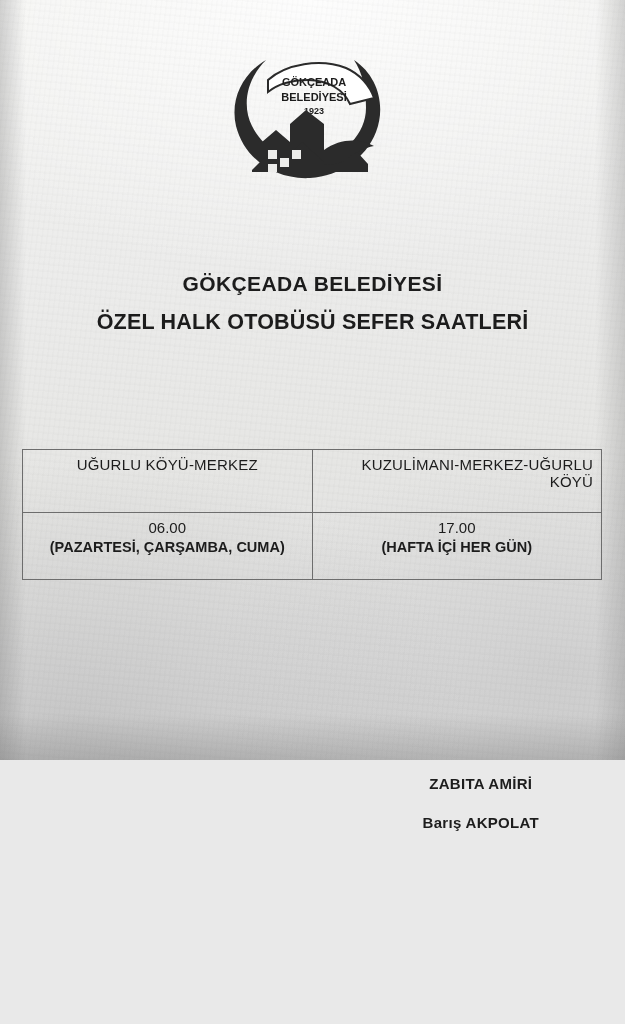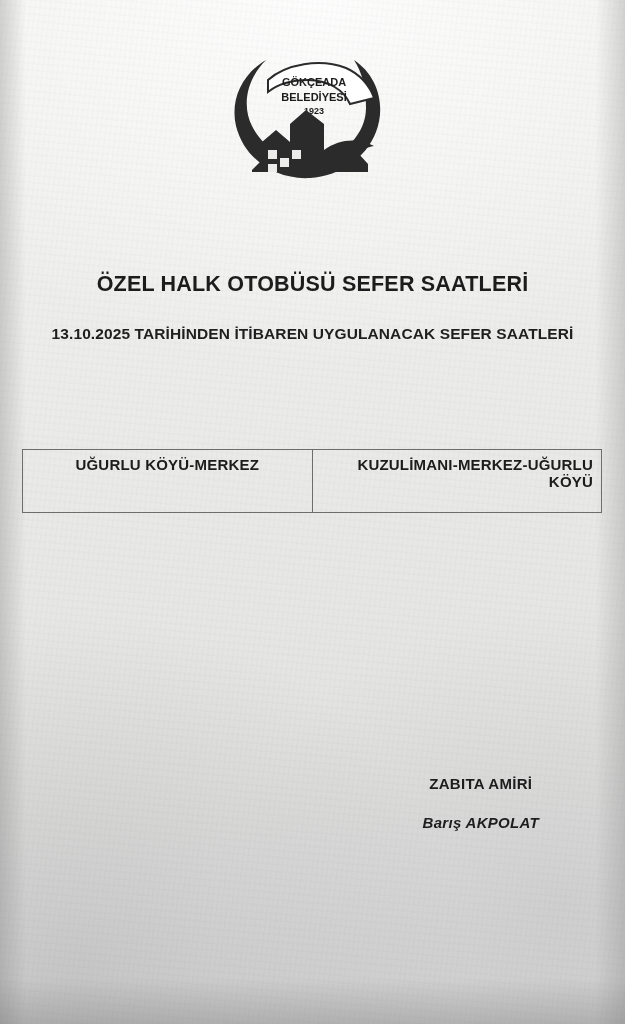--- a/index.html
+++ b/index.html
@@ -12,21 +12,21 @@
     background: #e9e9e9;
     font-family: "Liberation Sans", sans-serif;
     color: #1a1a1a;
     overflow: hidden;
   }
 
   
   .sheet {
     position: relative;
     width: 625px;
-    height: 1024px;
+    height: 760px;
     background:
       radial-gradient(ellipse 120% 60% at 50% 0%, rgba(255,255,255,0.85), rgba(255,255,255,0) 60%),
       radial-gradient(ellipse 90% 50% at 12% 95%, rgba(150,150,150,0.30), rgba(255,255,255,0) 70%),
       radial-gradient(ellipse 80% 40% at 90% 88%, rgba(160,160,160,0.22), rgba(255,255,255,0) 70%),
       linear-gradient(175deg, #f3f3f1 0%, #ececeb 35%, #e6e6e4 60%, #dedede 85%, #d4d4d4 100%);
     box-sizing: border-box;
   }
   .paper-noise {
     position: absolute;
     inset: 0;
@@ -83,21 +83,21 @@
     font-weight: bold;
     letter-spacing: 0.4px;
     color: #1c1c1c;
     margin-bottom: 14px;
   }
   .title-sub {
     font-size: 21.5px;
     font-weight: bold;
     letter-spacing: 0.2px;
     color: #1c1c1c;
-    margin-bottom: 28px;
+    margin-bottom: 9px;
   }
   .title-note {
     font-size: 15.5px;
     font-weight: bold;
     letter-spacing: 0.1px;
     color: #1f1f1f;
   }
 
   
   .table-wrap {
@@ -114,21 +114,21 @@
   table.schedule td {
     border: 1px solid #6d6d6d;
     padding: 6px 8px 8px 8px;
     vertical-align: top;
     font-size: 15px;
     color: #1c1c1c;
     background: transparent;
   }
   td.head-cell {
     font-size: 16px;
-    font-weight: bold;
+    font-weight: normal;
     height: 48px;
     letter-spacing: 0.2px;
   }
   td.head-left {
     text-align: center;
   }
   td.head-right {
     text-align: right;
   }
   td.time-cell {
@@ -160,21 +160,20 @@
     font-size: 15px;
     font-weight: bold;
     letter-spacing: 0.3px;
     color: #1d1d1d;
   }
   .signature .sig-title {
     margin-bottom: 22px;
   }
   .signature .sig-name {
     white-space: nowrap;
-    font-style: italic;
   }
 </style>
 </head>
 <body>
 
 <div class="sheet">
 
   <div class="paper-noise"></div>
   <div class="edge-shadow-left"></div>
   <div class="edge-shadow-right"></div>
@@ -196,31 +195,41 @@
       <path d="M96 104 C112 92 132 92 146 100 C136 102 128 106 120 112 C112 118 104 120 96 118 Z" fill="#2b2b2b"></path>
 
       <rect x="40" y="104" width="9" height="9" fill="#ececea"></rect>
       <rect x="52" y="112" width="9" height="9" fill="#ececea"></rect>
       <rect x="64" y="104" width="9" height="9" fill="#ececea"></rect>
       <rect x="40" y="118" width="9" height="8" fill="#ececea"></rect>
     </svg>
   </div>
 
   <div class="titles">
+    <div class="title-main">GÖKÇEADA BELEDİYESİ</div>
     <div class="title-sub">ÖZEL HALK OTOBÜSÜ SEFER SAATLERİ</div>
-    <div class="title-note">13.10.2025 TARİHİNDEN İTİBAREN UYGULANACAK SEFER SAATLERİ</div>
   </div>
 
   <div class="table-wrap">
     <table class="schedule">
       <tbody>
         <tr>
           <td class="head-cell head-left">UĞURLU KÖYÜ-MERKEZ</td>
           <td class="head-cell head-right">KUZULİMANI-MERKEZ-UĞURLU KÖYÜ</td>
         </tr>
+        <tr>
+          <td class="time-cell">
+            <span class="t-main">06.00</span>
+            <span class="t-days">(PAZARTESİ, ÇARŞAMBA, CUMA)</span>
+          </td>
+          <td class="time-cell">
+            <span class="t-main">17.00</span>
+            <span class="t-days">(HAFTA İÇİ HER GÜN)</span>
+          </td>
+        </tr>
       </tbody>
     </table>
   </div>
 
   <div class="signature">
     <div class="sig-title">ZABITA AMİRİ</div>
     <div class="sig-name">Barış AKPOLAT</div>
   </div>
 
 </div>

